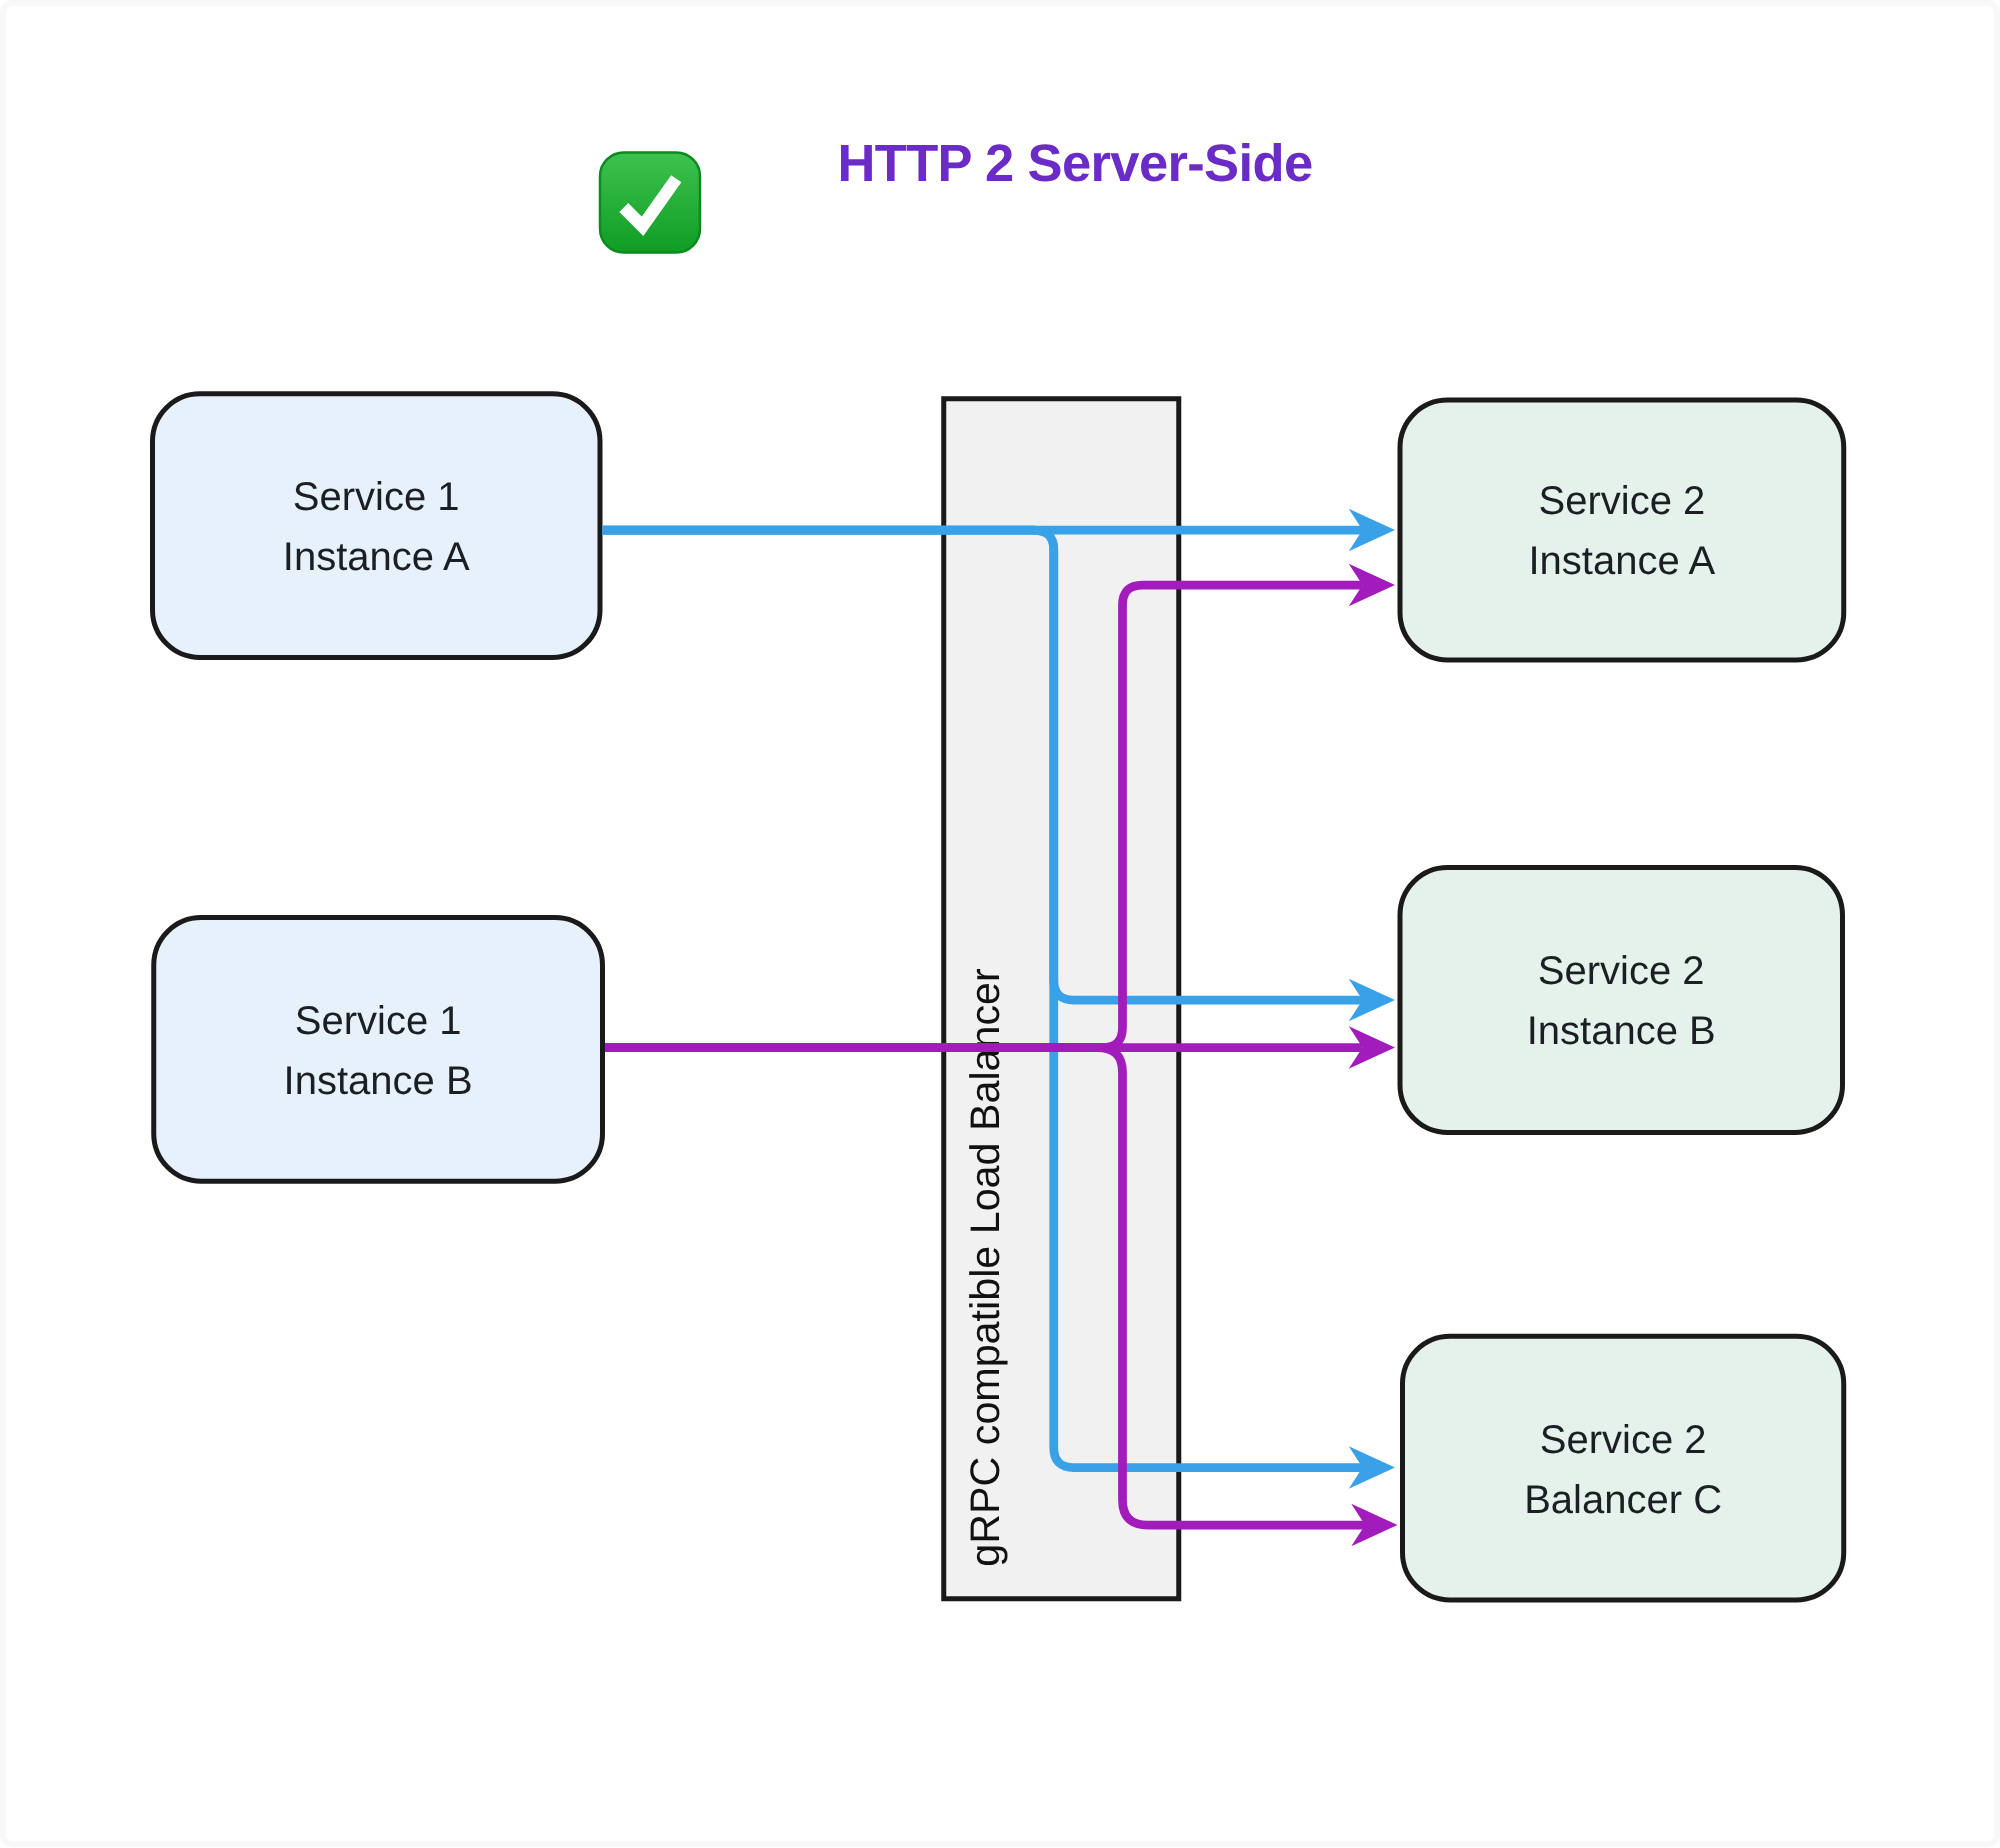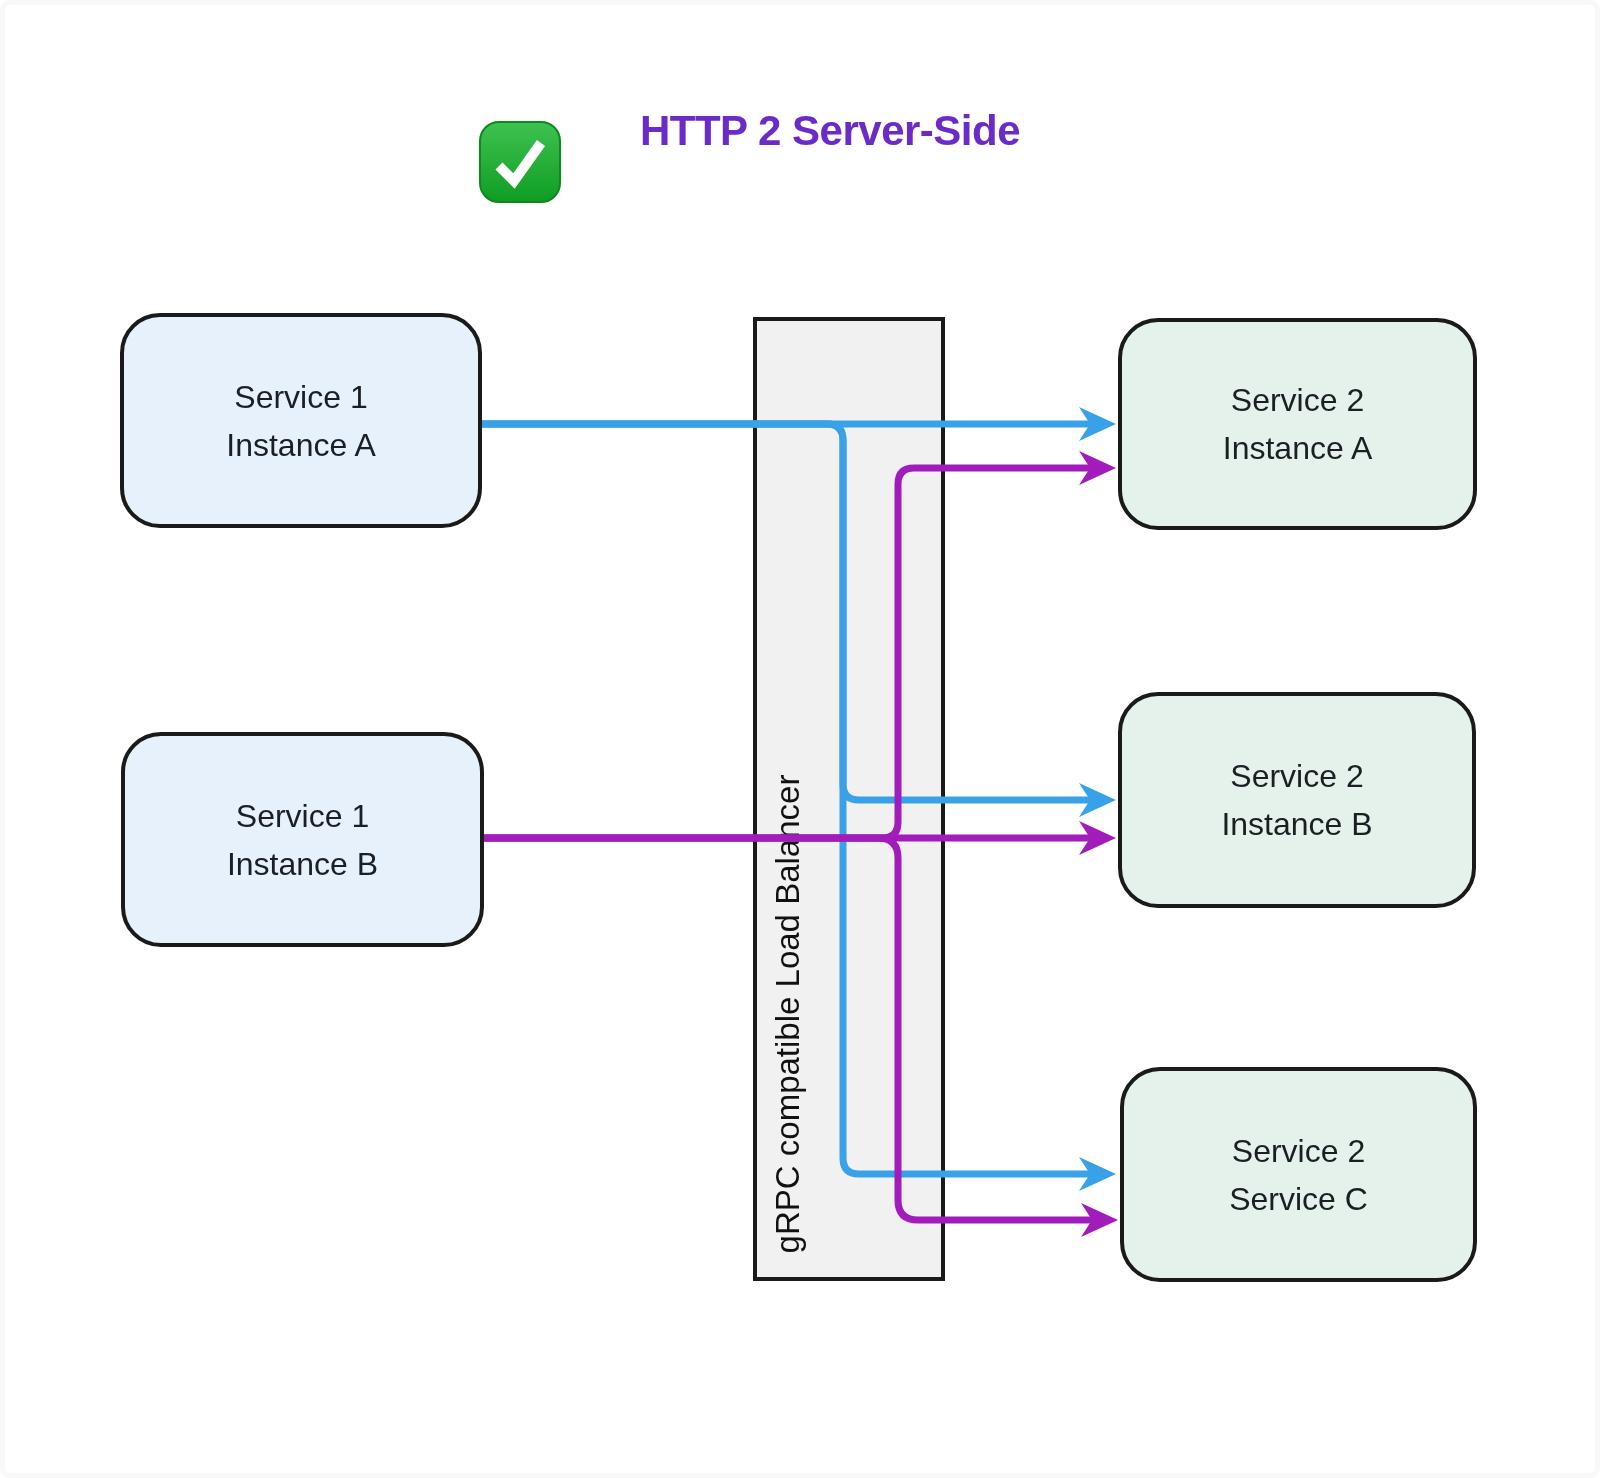--- a/index.html
+++ b/index.html
@@ -3,21 +3,21 @@
 <meta charset="utf-8">
 <style>
   html,body{margin:0;padding:0;background:#ffffff;}
   .canvas{
     position:relative;width:1600px;height:1478px;background:#ffffff;
     font-family:"Liberation Sans","DejaVu Sans",sans-serif;overflow:hidden;
     box-shadow:inset 0 0 0 5px #f8f8f8;border-radius:10px;
   }
   .title-block{
     position:absolute;left:610px;top:100px;width:440px;
-    text-align:center;font-weight:bold;font-size:42px;line-height:62px;
+    text-align:right;font-weight:bold;font-size:42px;line-height:62px;
     letter-spacing:-0.5px;
   }
   .emoji{position:absolute;left:477px;top:119px;width:86px;height:86px;}
   .node{
     position:absolute;box-sizing:border-box;border:4px solid #1a1a1a;border-radius:40px;
     display:flex;flex-direction:column;align-items:center;justify-content:center;
     font-size:32px;line-height:48px;color:#1b1f24;text-align:left;
   }
   .bar{
     position:absolute;box-sizing:border-box;border:4px solid #1a1a1a;
@@ -75,21 +75,21 @@
     <div>Instance A</div>
   </div>
 
   <div class="node" style="left: 1118px; top: 692px; width: 358px; height: 216px; background: rgb(228, 242, 235);">
     <div>Service 2</div>
     <div>Instance B</div>
   </div>
 
   <div class="node" style="left: 1120px; top: 1067px; width: 357px; height: 215px; background: rgb(228, 242, 235);">
     <div>Service 2</div>
-    <div>Service C</div>
+    <div>Balancer C</div>
   </div>
 
   <svg class="edges" width="1600" height="1478" viewBox="0 0 1600 1478">
 
     <g style="stroke: rgb(56, 161, 232); fill: rgb(56, 161, 232);">
       <path class="shaft" d="M482 424 H1090"></path>
       <path class="head" d="M1116 424 L1079 407 L1090 424 L1079 441 Z"></path>
     </g>
 
     <g style="stroke: rgb(56, 161, 232); fill: rgb(56, 161, 232);">

